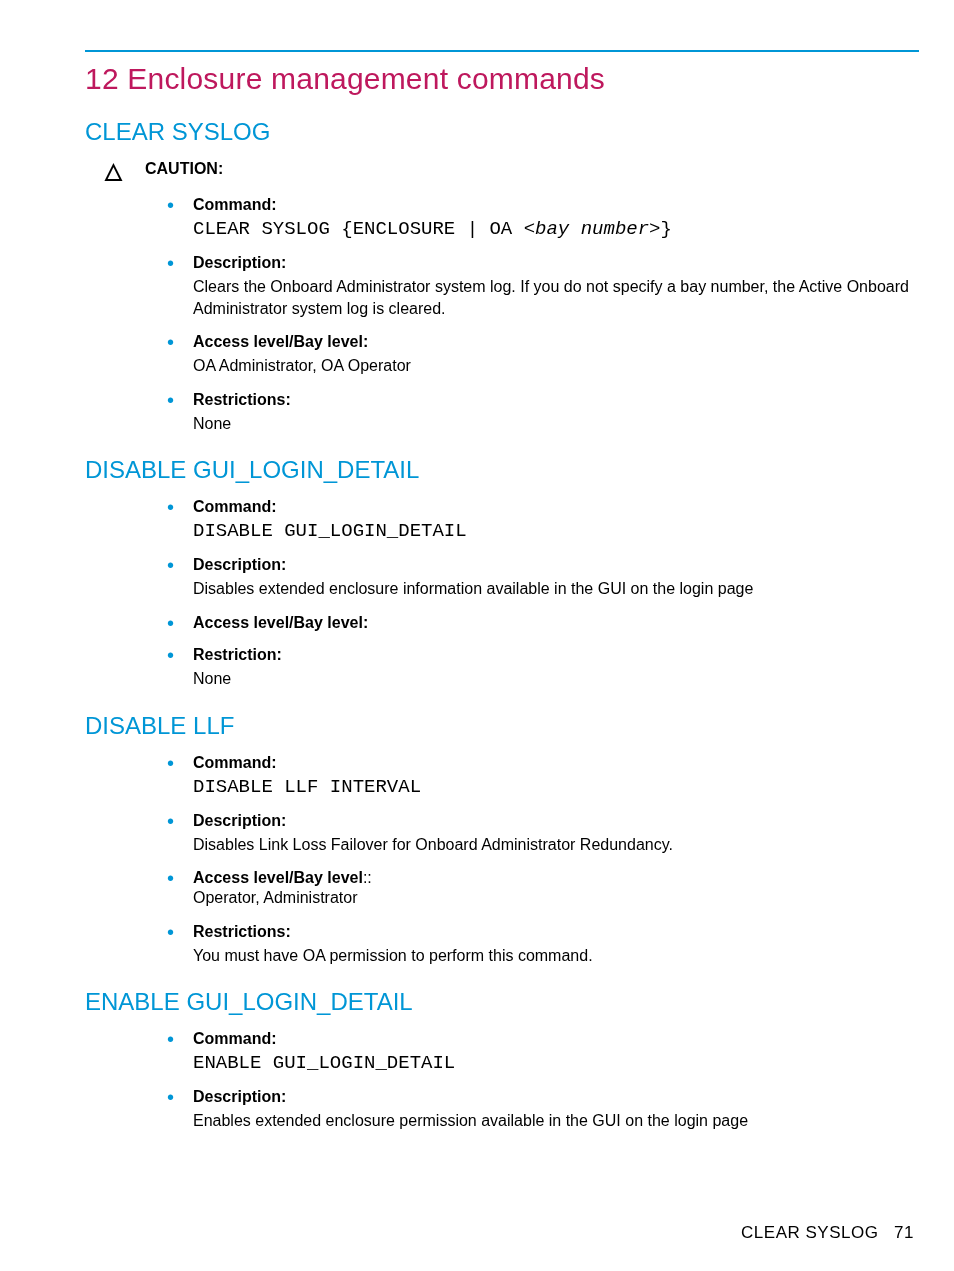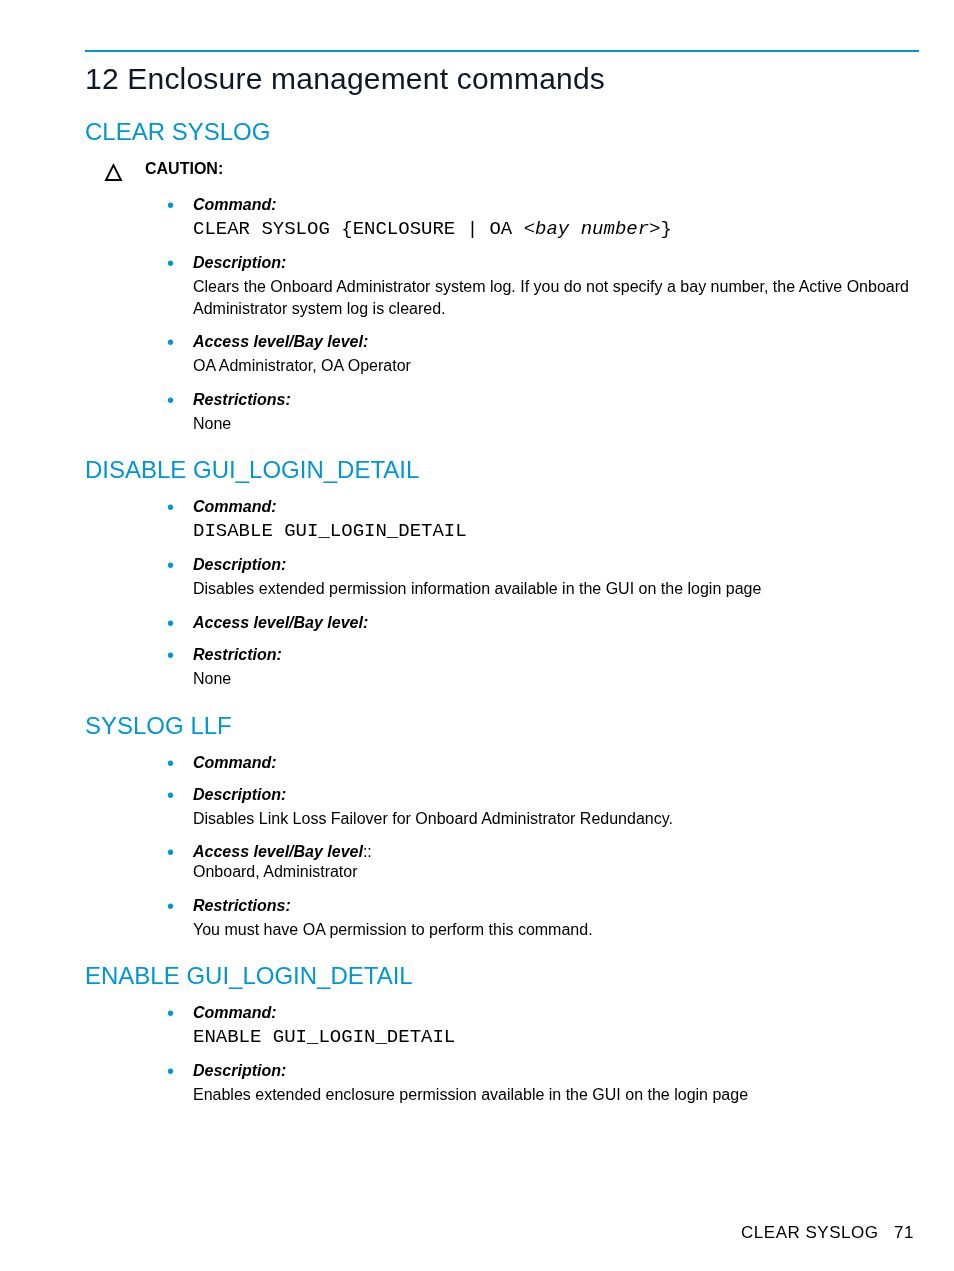--- a/index.html
+++ b/index.html
@@ -14,21 +14,21 @@
     position: relative;
   }
   .top-rule {
     border-top: 2px solid #0096d6;
     margin-bottom: 10px;
   }
   h1 {
     font-family: Arial, Helvetica, sans-serif;
     font-weight: 300;
     font-size: 30px;
-    color: #0f172a;
+    color: #be185d;
     margin-bottom: 12px;
     letter-spacing: 0.2px;
   }
   h2 {
     font-family: Arial, Helvetica, sans-serif;
     font-weight: 400;
     font-size: 24px;
     color: #0096d6;
     margin-top: 22px;
     margin-bottom: 10px;
@@ -64,21 +64,20 @@
     position: absolute;
     left: 0;
     top: -1px;
     font-size: 20px;
     line-height: 1;
   }
   .item-label {
     font-weight: bold;
     display: block;
     margin-bottom: 4px;
-    font-style: italic;
   }
   .item-code {
     font-family: "Courier New", Courier, monospace;
     font-size: 19px;
     white-space: pre;
   }
   .item-code em { font-style: italic; }
   .item-body {
     line-height: 1.35;
   }
@@ -125,40 +124,41 @@
       </li>
     </ul>
     <h2>DISABLE GUI_LOGIN_DETAIL</h2>
     <ul class="doc-list">
       <li>
         <span class="item-label">Command:</span>
         <div class="item-code">DISABLE GUI_LOGIN_DETAIL</div>
       </li>
       <li>
         <span class="item-label">Description:</span>
-        <div class="item-body">Disables extended permission information available in the GUI on the login page</div>
+        <div class="item-body">Disables extended enclosure information available in the GUI on the login page</div>
       </li>
       <li>
         <span class="item-label">Access level/Bay level:</span>
       </li>
       <li>
         <span class="item-label">Restriction:</span>
         <div class="item-body">None</div>
       </li>
     </ul>
-    <h2>SYSLOG LLF</h2>
+    <h2>DISABLE LLF</h2>
     <ul class="doc-list">
       <li>
         <span class="item-label">Command:</span>
+        <div class="item-code">DISABLE LLF INTERVAL</div>
       </li>
       <li>
         <span class="item-label">Description:</span>
         <div class="item-body">Disables Link Loss Failover for Onboard Administrator Redundancy.</div>
       </li>
-      <li><span class="item-label" style="display: inline;">Access level/Bay level</span><span>::</span><br><div class="item-body">Onboard, Administrator</div></li>
+      <li><span class="item-label" style="display: inline;">Access level/Bay level</span><span>::</span><br><div class="item-body">Operator, Administrator</div></li>
       <li>
         <span class="item-label">Restrictions:</span>
         <div class="item-body">You must have OA permission to perform this command.</div>
       </li>
     </ul>
     <h2>ENABLE GUI_LOGIN_DETAIL</h2>
     <ul class="doc-list">
       <li>
         <span class="item-label">Command:</span>
         <div class="item-code">ENABLE GUI_LOGIN_DETAIL</div>

